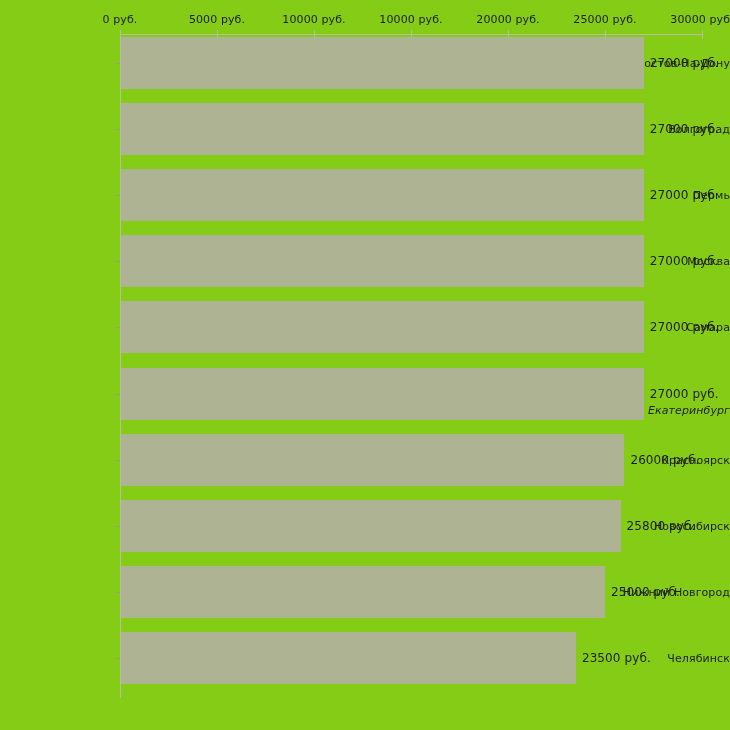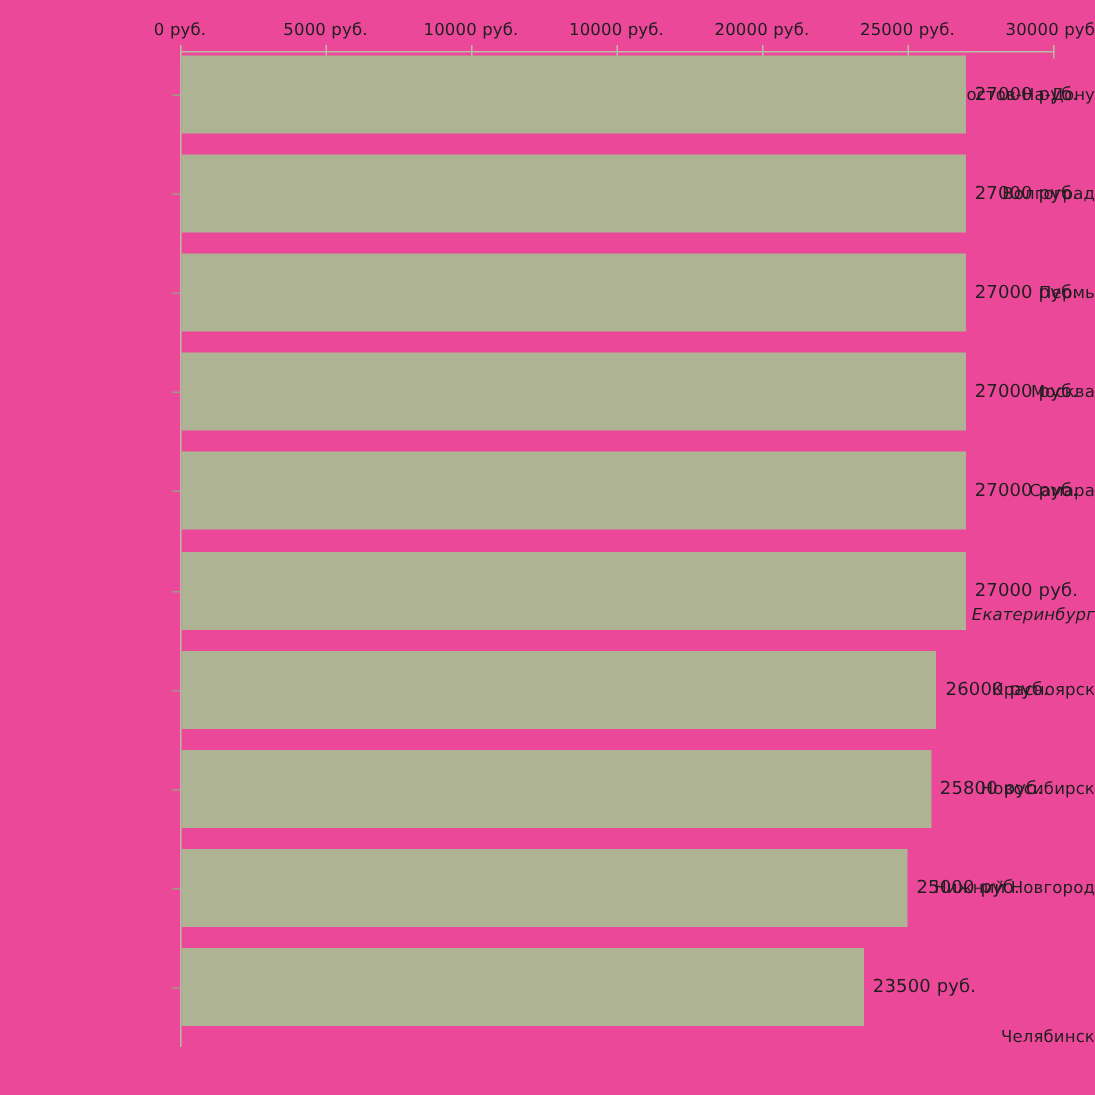--- a/index.html
+++ b/index.html
@@ -12,21 +12,21 @@
     height: 730px;
     font-family: "DejaVu Sans", sans-serif;
     color: #1a1a1a;
     overflow: hidden;
   }
 
   #chart-root {
     position: relative;
     width: 730px;
     height: 730px;
-    background: #ec4899;
+    background: #84cc16;
   }
 
   
   .axis-x-line {
     position: absolute;
     left: 120px;
     top: 34px;
     width: 582px;
     height: 1px;
     background: #b9bba6;
@@ -135,21 +135,21 @@
   <div id="category-labels">
       <div class="cat-label" style="top: 63px;">Ростов-На-Дону</div>
       <div class="cat-label" style="top: 129.1px;">Волгоград</div>
       <div class="cat-label" style="top: 195.2px;">Пермь</div>
       <div class="cat-label" style="top: 261.3px;">Москва</div>
       <div class="cat-label" style="top: 327.4px;">Самара</div>
       <div class="cat-label" style="top: 410px; font-style: italic;">Екатеринбург</div>
       <div class="cat-label" style="top: 459.6px;">Красноярск</div>
       <div class="cat-label" style="top: 525.7px;">Новосибирск</div>
       <div class="cat-label" style="top: 591.8px;">Нижний Новгород</div>
-      <div class="cat-label" style="top: 657.9px; margin-top: 33px;">Челябинск</div>
+      <div class="cat-label" style="top: 657.9px;">Челябинск</div>
     </div>
 
   <div id="bars-layer">
       <div class="bar" title="Ростов-На-Дону — 27000 руб." style="top: 37px; height: 52px; width: 522.8px; background: rgb(174, 179, 148);"></div>
       <div class="bar-value-label" style="left: 649.8px; top: 63px;">27000 руб.</div>
       <div class="bar" title="Волгоград — 27000 руб." style="top: 103.1px; height: 52px; width: 522.8px; background: rgb(174, 179, 148);"></div>
       <div class="bar-value-label" style="left: 649.8px; top: 129.1px;">27000 руб.</div>
       <div class="bar" title="Пермь — 27000 руб." style="top: 169.2px; height: 52px; width: 522.8px; background: rgb(174, 179, 148);"></div>
       <div class="bar-value-label" style="left: 649.8px; top: 195.2px;">27000 руб.</div>
       <div class="bar" title="Москва — 27000 руб." style="top: 235.3px; height: 52px; width: 522.8px; background: rgb(174, 179, 148);"></div>

